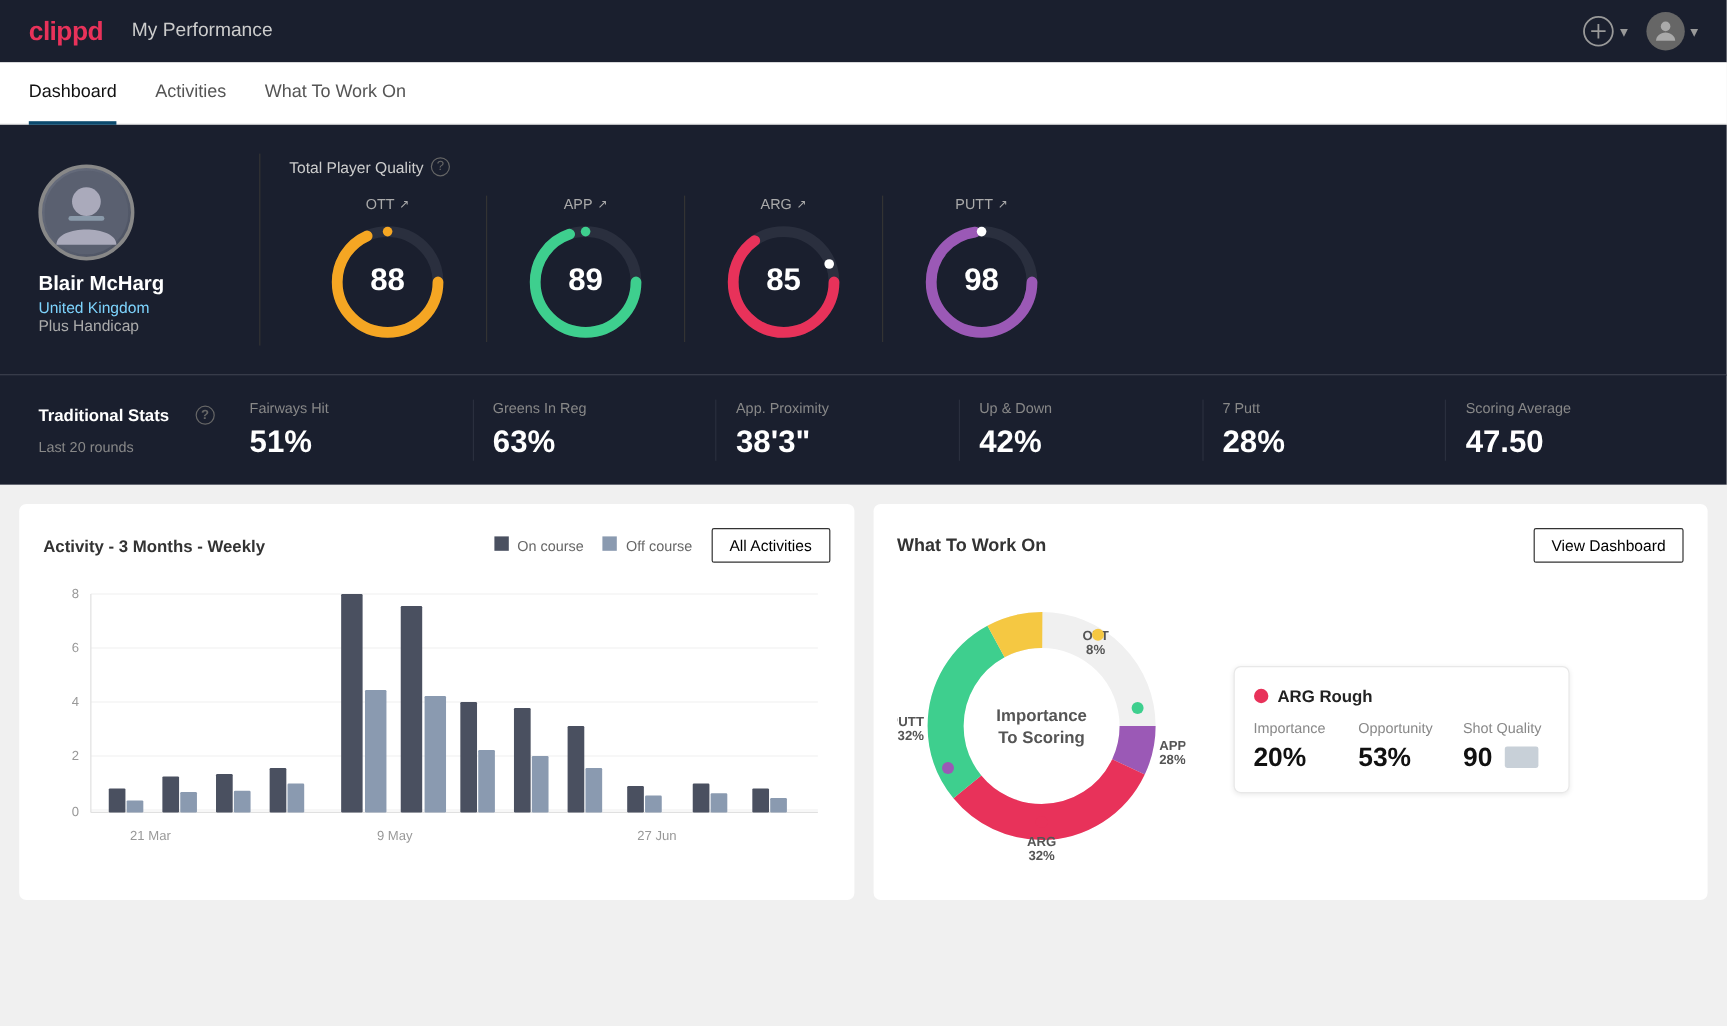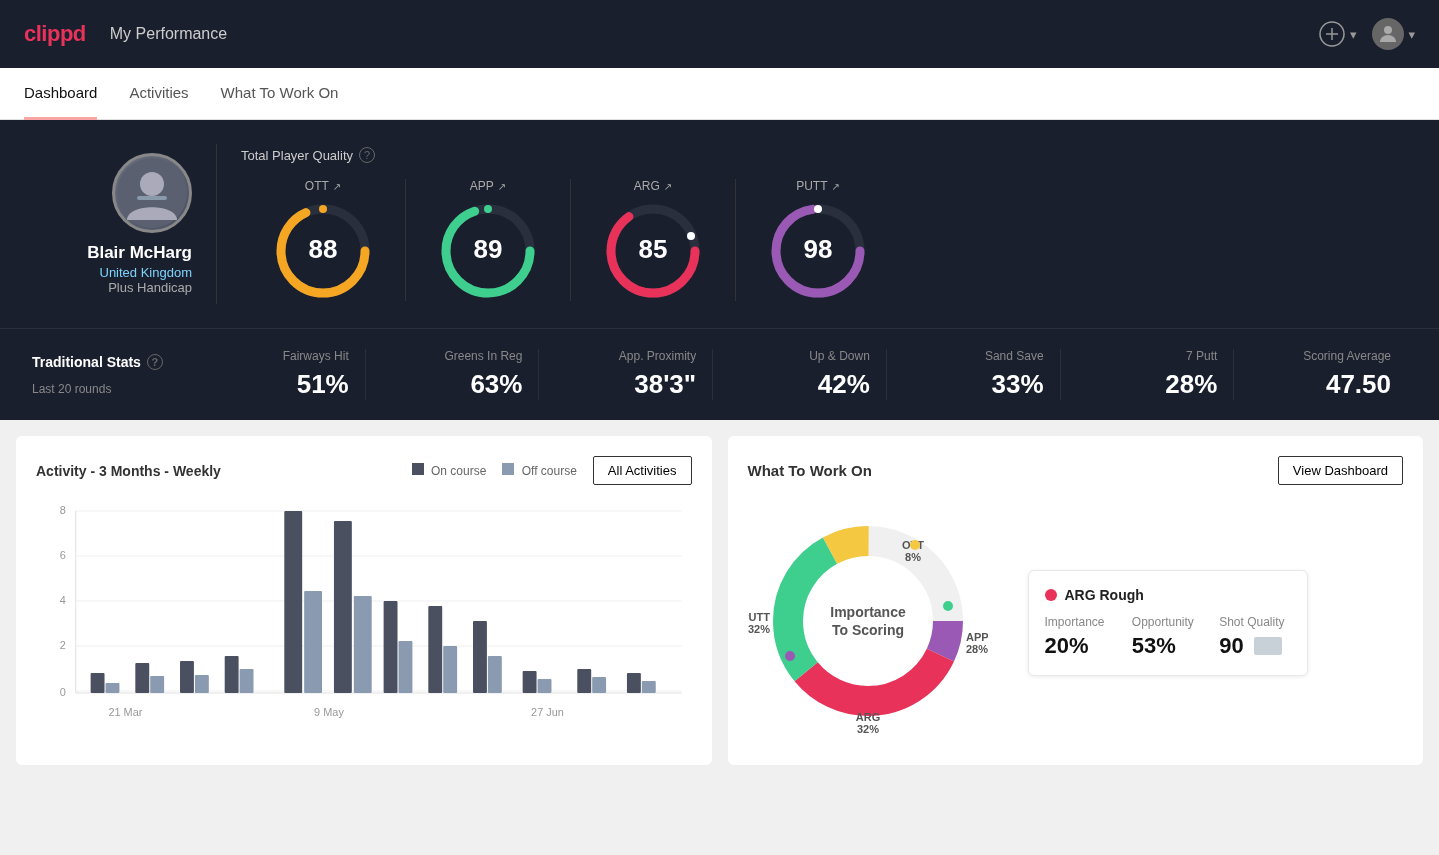--- a/index.html
+++ b/index.html
@@ -1,59 +1,59 @@
 <!DOCTYPE html>
 <html><head>
   <meta charset="utf-8">
   <style>
     * { margin: 0; padding: 0; box-sizing: border-box; }
     body { font-family: -apple-system, BlinkMacSystemFont, 'Segoe UI', sans-serif; background: #f0f0f0; width: 1439px; min-height: 855px; overflow-x: hidden; }
 
     
-    .header { background: #1a1f2e; height: 68px; display: flex; align-items: center; padding: 0 24px; justify-content: space-between; }
+    .header { background: #1a1f2e; height: 52px; display: flex; align-items: center; padding: 0 24px; justify-content: space-between; }
     .logo { color: #e8325a; font-size: 22px; font-weight: 700; letter-spacing: -0.5px; }
     .header-title { color: #ccc; font-size: 16px; margin-left: 24px; }
     .header-left { display: flex; align-items: center; }
     .header-right { display: flex; align-items: center; gap: 16px; }
     .header-icon { color: #ccc; font-size: 22px; cursor: pointer; display: flex; align-items: center; gap: 4px; }
 
     
     .nav { background: #fff; border-bottom: 1px solid #e0e0e0; padding: 0 24px; display: flex; gap: 32px; }
     .nav-tab { padding: 16px 0; font-size: 15px; color: #555; cursor: pointer; border-bottom: 3px solid transparent; margin-bottom: -1px; }
-    .nav-tab.active { color: #111; border-bottom: 3px solid #fca5a5; font-weight: 500; }
+    .nav-tab.active { color: #111; border-bottom: 3px solid #0c4a6e; font-weight: 500; }
 
     
     .stats-panel { background: #1a1f2e; padding: 24px 32px; display: flex; align-items: center; gap: 0; }
-    .player-info { display: flex; flex-direction: column; align-items: flex-end; min-width: 160px; }
+    .player-info { display: flex; flex-direction: column; align-items: flex-start; min-width: 160px; }
     .avatar-placeholder { width: 80px; height: 80px; border-radius: 50%; background: linear-gradient(135deg, #6a7080 0%, #4a5060 100%); border: 3px solid #888; display: flex; align-items: center; justify-content: center; color: #ccc; font-size: 28px; }
     .player-name { color: #fff; font-size: 17px; font-weight: 700; margin-top: 10px; }
     .player-country { color: #7dd3fc; font-size: 13px; margin-top: 2px; }
     .player-hcp { color: #aaa; font-size: 13px; }
 
     .divider { width: 1px; background: #333; height: 160px; margin: 0 24px; }
 
     .quality-section { flex: 1; }
     .quality-title { color: #ccc; font-size: 13px; margin-bottom: 16px; display: flex; align-items: center; gap: 6px; }
     .quality-title .help-icon { width: 16px; height: 16px; border-radius: 50%; border: 1px solid #666; color: #666; font-size: 11px; display: flex; align-items: center; justify-content: center; cursor: pointer; }
 
     .gauges { display: flex; gap: 0; align-items: center; }
     .gauge-item { display: flex; flex-direction: column; align-items: center; padding: 0 32px; border-right: 1px solid #333; }
     .gauge-item:last-child { border-right: none; }
     .gauge-label { color: #aaa; font-size: 12px; margin-bottom: 8px; display: flex; align-items: center; gap: 4px; }
     .gauge-label .arrow { color: #aaa; font-size: 10px; }
 
     
     .trad-stats { background: #1a1f2e; border-top: 1px solid #2a2f3e; padding: 20px 32px; display: flex; align-items: center; gap: 0; }
     .trad-label { min-width: 160px; }
-    .trad-label h3 { color: #fff; font-size: 14px; font-weight: 600; display: flex; align-items: center; gap: 6px; }
+    .trad-label h3 { color: #fff; font-size: 14px; font-weight: 600; display: flex; align-items: center; gap: 22px; }
     .trad-label h3 .help-icon { width: 16px; height: 16px; border-radius: 50%; border: 1px solid #666; color: #666; font-size: 11px; display: flex; align-items: center; justify-content: center; cursor: pointer; }
     .trad-label p { color: #888; font-size: 12px; margin-top: 12px; }
 
     .stat-items { display: flex; flex: 1; gap: 0; }
-    .stat-item { flex: 1; padding: 0 16px; border-right: 1px solid #2a2f3e; text-align: right; }
+    .stat-item { flex: 1; padding: 0 16px; border-right: 1px solid #2a2f3e; text-align: left; }
     .stat-item:last-child { border-right: none; }
     .stat-name { color: #888; font-size: 12px; margin-bottom: 6px; }
     .stat-value { color: #fff; font-size: 26px; font-weight: 700; }
 
     
     .bottom { display: flex; padding: 16px; gap: 16px; background: #f0f0f0; }
     .panel { background: #fff; border-radius: 6px; padding: 20px; flex: 1; }
 
     
     .chart-header { display: flex; align-items: center; justify-content: space-between; margin-bottom: 16px; }
@@ -214,24 +214,20 @@
       <div class="stat-name">Greens In Reg</div>
       <div class="stat-value">63%</div>
     </div>
     <div class="stat-item">
       <div class="stat-name">App. Proximity</div>
       <div class="stat-value">38'3"</div>
     </div>
     <div class="stat-item">
       <div class="stat-name">Up &amp; Down</div>
       <div class="stat-value">42%</div>
-    </div>
-    <div class="stat-item">
-      <div class="stat-name">Sand Save</div>
-      <div class="stat-value">33%</div>
     </div>
     <div class="stat-item">
       <div class="stat-name">7 Putt</div>
       <div class="stat-value">28%</div>
     </div>
     <div class="stat-item">
       <div class="stat-name">Scoring Average</div>
       <div class="stat-value">47.50</div>
     </div>
   </div>

